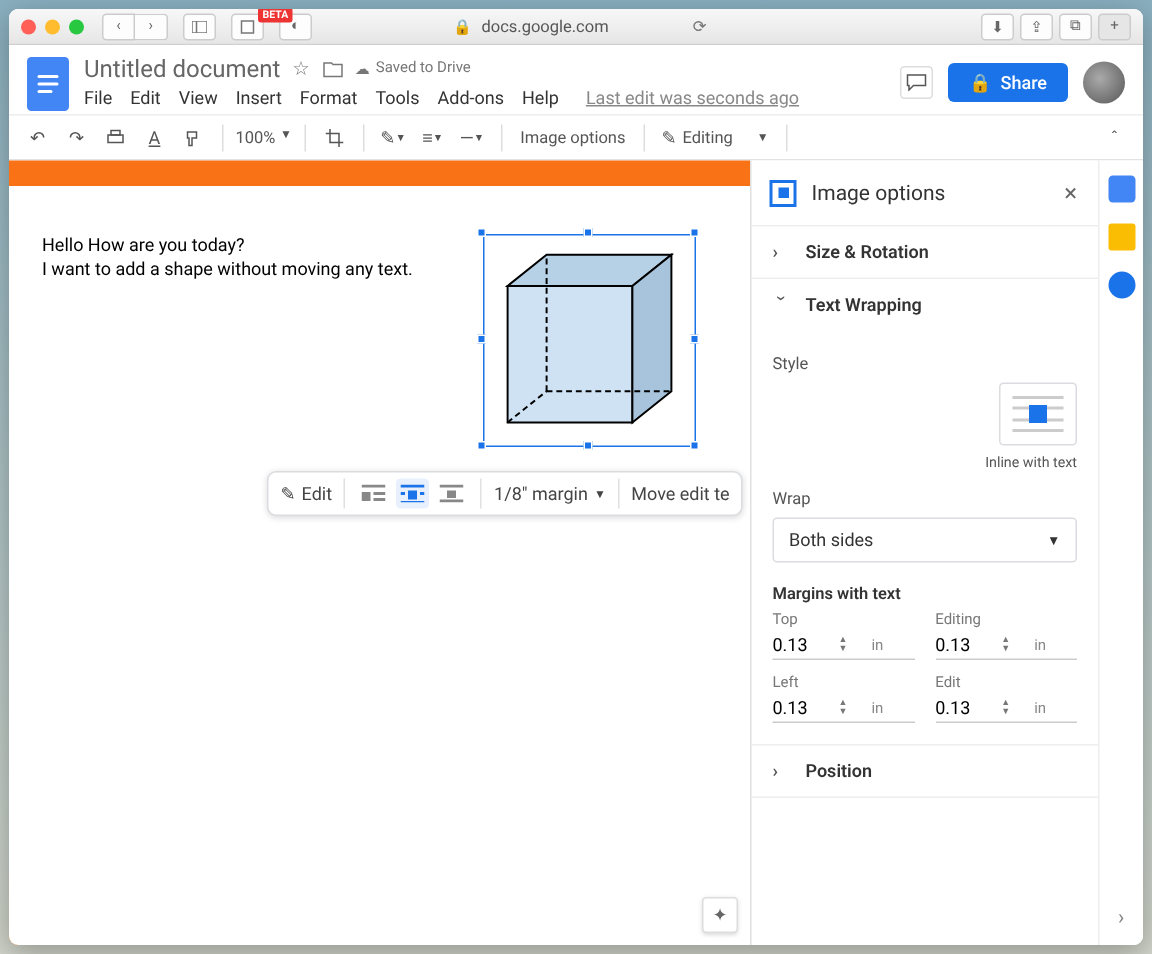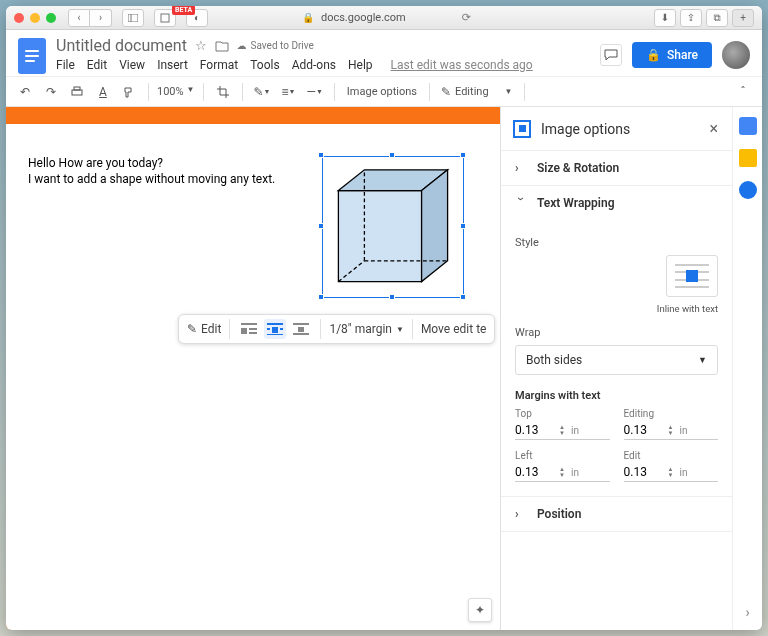--- a/index.html
+++ b/index.html
@@ -80,21 +80,21 @@
 .stylebox .lines{position:absolute;inset:8px;display:flex;flex-direction:column;justify-content:space-between}
 .stylebox .lines span{height:2px;background:#ccc}
 .stylecaption{font-size:9.5px;color:#555;text-align:center}
 .selectbox{display:flex;align-items:center;justify-content:space-between;border:1px solid #dadce0;border-radius:3px;padding:7px 10px;font-size:12px;color:#333;margin-top:4px}
 .marginsgrid{display:grid;grid-template-columns:1fr 1fr;gap:10px 14px;margin-top:4px}
 .mfield{}
 .mlabel{font-size:10px;color:#777;margin-bottom:2px}
 .minput{display:flex;align-items:center;gap:4px;border-bottom:1px solid #ccc;padding:2px 0}
 .minput input{border:0;width:40px;font-size:12px;outline:none;background:transparent}
 .stepper{display:flex;flex-direction:column;font-size:6px;color:#777;line-height:6px}
-.unit{font-size:10px;color:#888;margin-left:2px}
+.unit{font-size:10px;color:#888;margin-left:12px}
 
 .appstrip{width:30px;border-left:1px solid #eee;background:#fff;display:flex;flex-direction:column;align-items:center;padding-top:10px;gap:14px}
 .appicon{width:18px;height:18px;border-radius:3px}
 .appicon.cal{background:#4285f4}
 .appicon.keep{background:#fbbc04;border-radius:2px}
 .appicon.tasks{background:#1a73e8;border-radius:50%}
 .appstrip .expand{margin-top:auto;margin-bottom:10px;color:#888;font-size:14px}
 
 .explore{position:absolute;right:8px;bottom:8px;width:24px;height:24px;background:#fff;border:1px solid #ddd;border-radius:3px;box-shadow:0 1px 3px rgba(0,0,0,.15);display:flex;align-items:center;justify-content:center;color:#666}
 svg{display:block}

